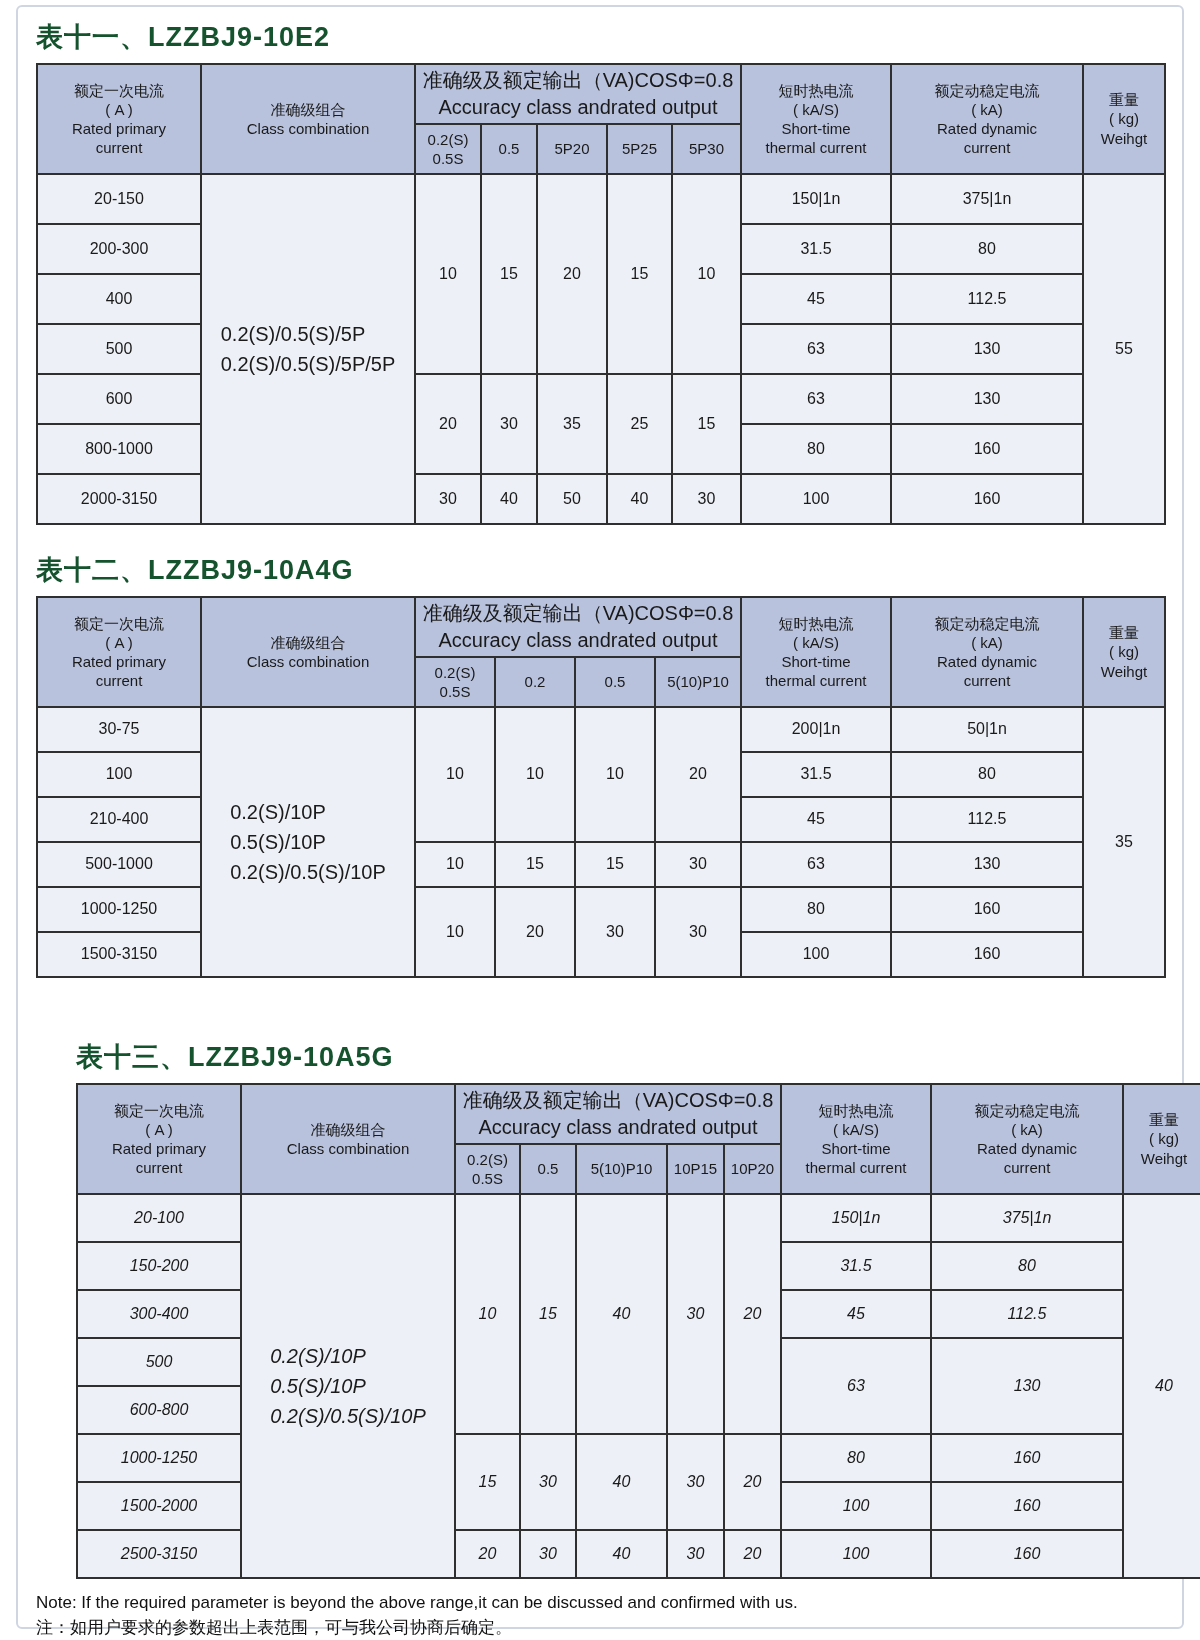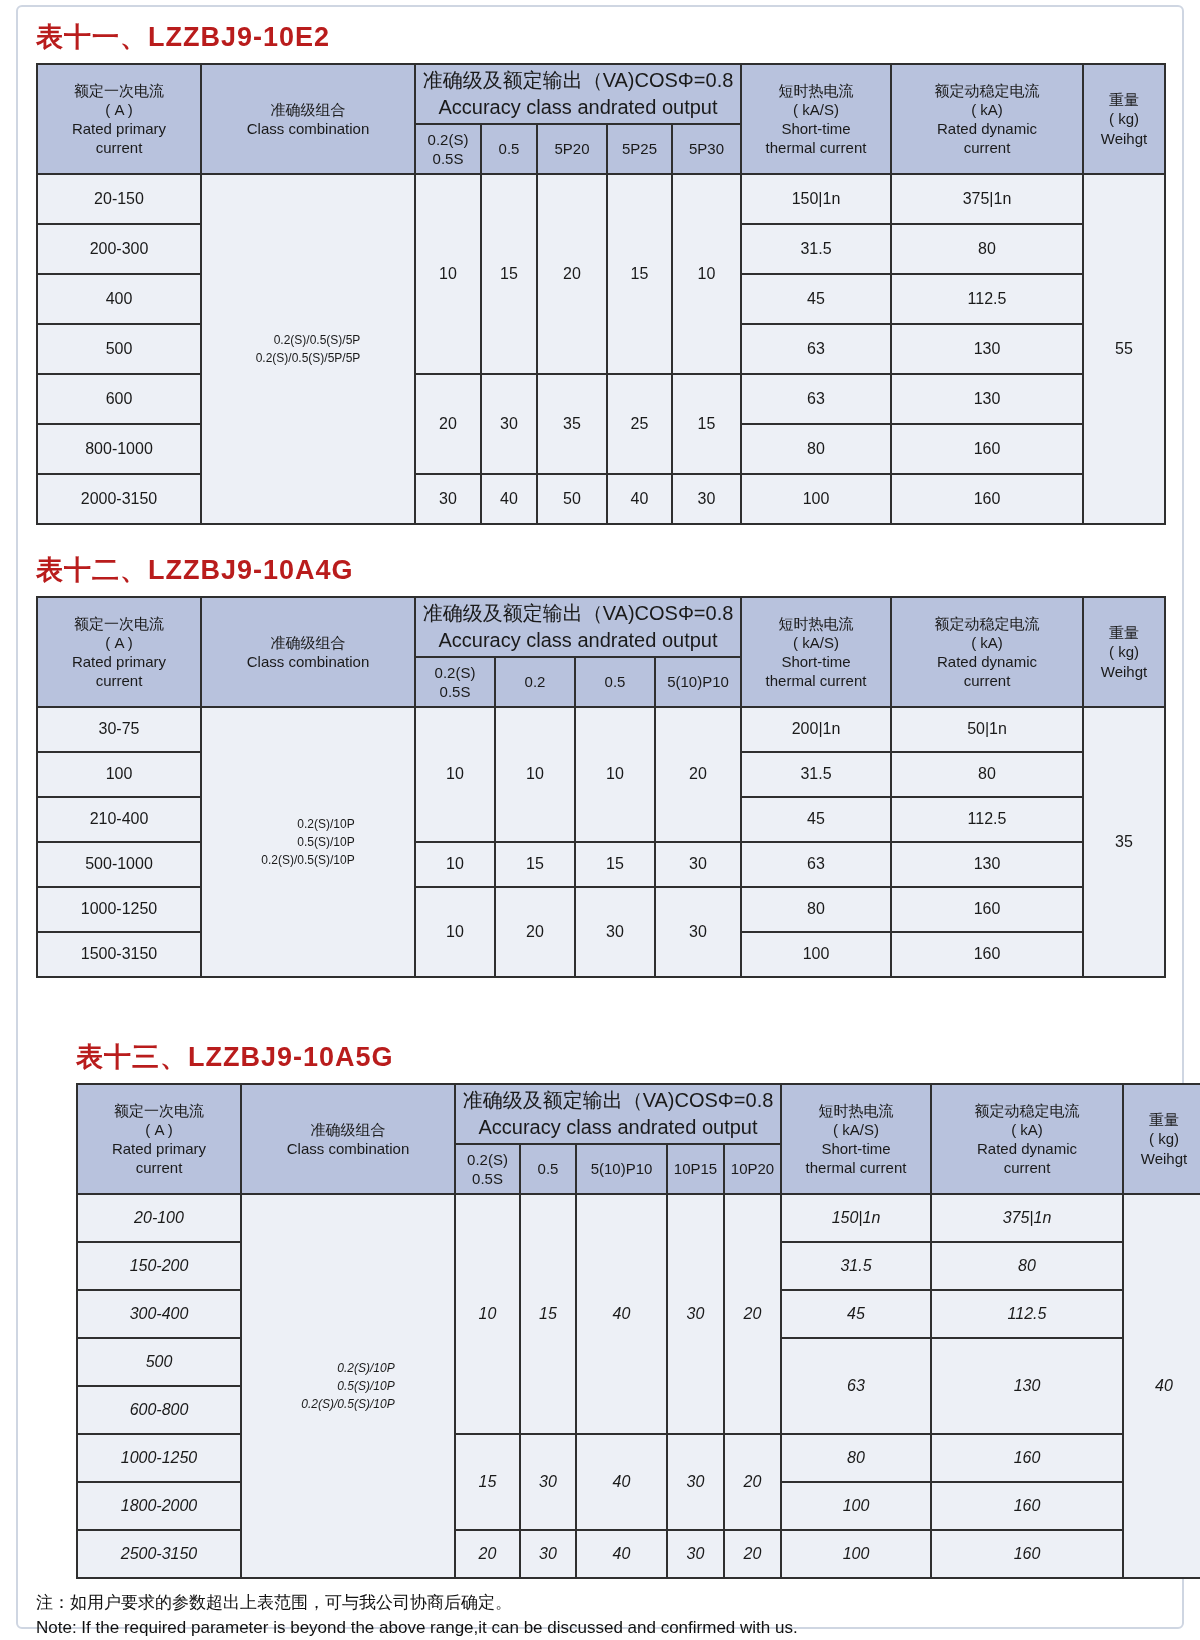--- a/index.html
+++ b/index.html
@@ -13,21 +13,21 @@
   }
   .frame {
     position:absolute; left:16px; top:5px;
     width:1164px; height:1620px;
     border:2px solid #cfd6e2;
     border-radius:6px;
     pointer-events:none;
   }
   .content { position:relative; padding:14px 36px 0 36px; }
   .tbl-title {
-    color:#b91c1c;
+    color:#14532d;
     font-size:27px;
     font-weight:bold;
     letter-spacing:1px;
     margin:8px 0 11px 0;
     line-height:30px;
   }
   section.sec2 { margin-top:30px; }
   section.sec3 { margin-top:64px;padding-left:40px; }
   table.ct {
     border-collapse:collapse;
@@ -54,23 +54,23 @@
   table.ct tbody td {
     background:#edf0f6;
     font-size:16px;
     line-height:1.3;
   }
   table.t1 tbody tr { height:50px; }
   table.t2 tbody tr { height:45px; }
   table.t3 tbody tr { height:48px;font-style:italic; }
   td.comb .comb-inner {
     display:inline-block;
-    text-align:right;
+    text-align:left;
     line-height:1.5;
-    font-size:12px;
+    font-size:20px;
   }
   .note { margin:12px 0 0 0; }
   .note p { margin:0; font-size:17px; line-height:1.45; color:#111; }
 </style>
 </head>
 <body>
 
 <div class="frame"></div>
 
 <div class="content">
@@ -310,36 +310,36 @@
             <td>1000-1250</td>
             <td rowspan="2">15</td>
             <td rowspan="2">30</td>
             <td rowspan="2">40</td>
             <td rowspan="2">30</td>
             <td rowspan="2">20</td>
             <td>80</td>
             <td>160</td>
           </tr>
           <tr>
-            <td>1800-2000</td>
+            <td>1500-2000</td>
             <td>100</td>
             <td>160</td>
           </tr>
           <tr>
             <td>2500-3150</td>
             <td>20</td>
             <td>30</td>
             <td>40</td>
             <td>30</td>
             <td>20</td>
             <td>100</td>
             <td>160</td>
           </tr>
         </tbody>
       </table>
   </section>
 
   <div class="note">
+    <p>Note: If the required parameter is beyond the above range,it can be discussed and confirmed with us.</p>
     <p>注：如用户要求的参数超出上表范围，可与我公司协商后确定。</p>
-    <p>Note: If the required parameter is beyond the above range,it can be discussed and confirmed with us.</p>
   </div>
 
 </div>
 
 </body></html>

